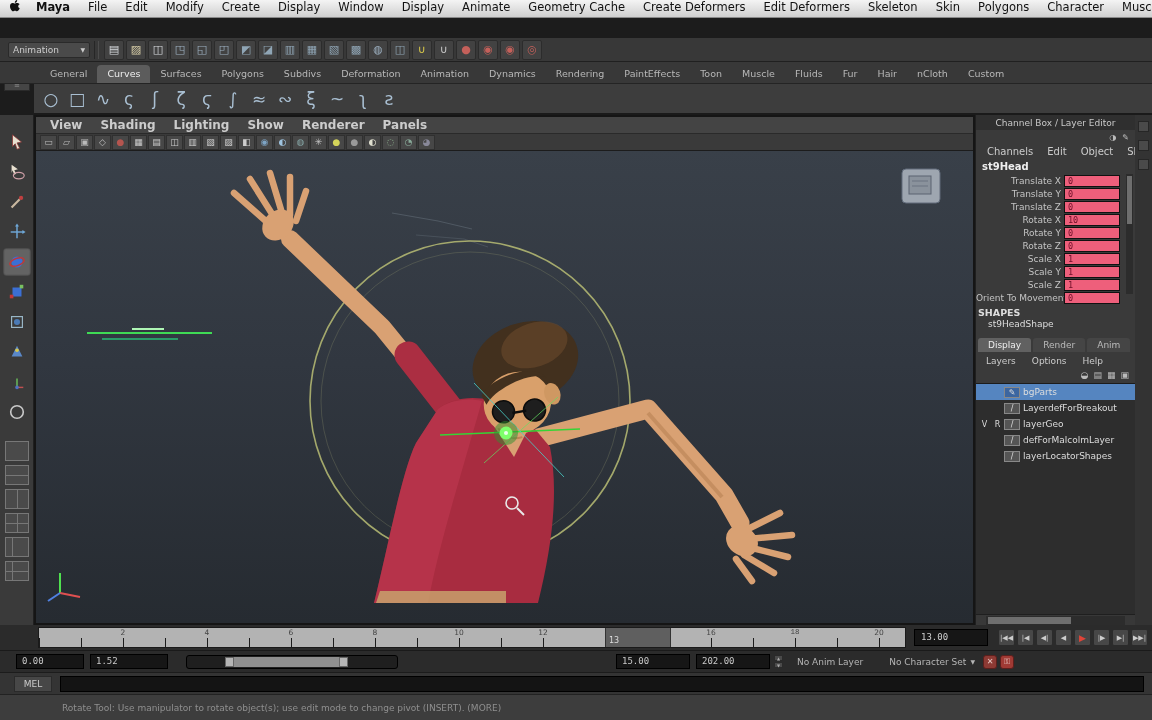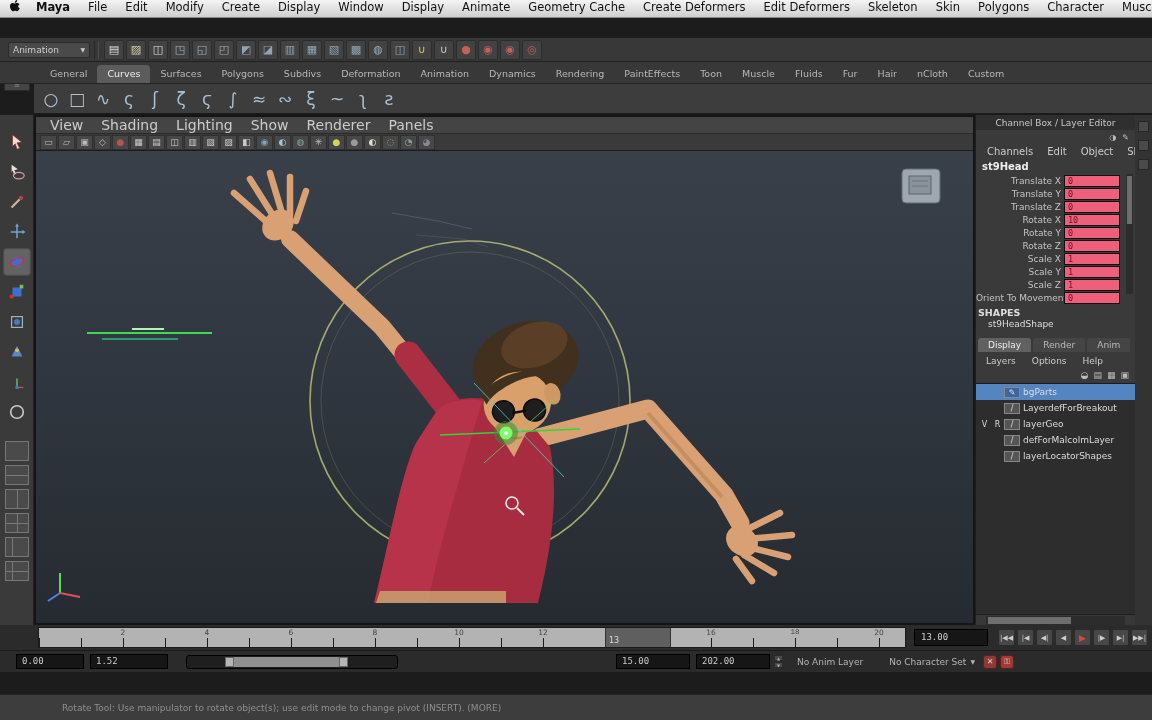--- a/index.html
+++ b/index.html
@@ -59,21 +59,21 @@
   .tool.active { background:#636363; box-shadow:inset 0 0 2px #111; }
   #layoutbtns { margin-top:14px; display:flex; flex-direction:column; gap:4px; }
   .lbtn { width:24px; height:20px; border:1px solid #777; background:#4a4a4a; position:relative; }
   .lbtn .h { position:absolute; left:0; right:0; top:50%; border-top:1px solid #777; }
   .lbtn .v { position:absolute; top:0; bottom:0; left:50%; border-left:1px solid #777; }
   .lbtn .v30 { position:absolute; top:0; bottom:0; left:30%; border-left:1px solid #777; }
 
   
   #viewport { width:941px; display:flex; flex-direction:column; border:2px solid #151515; }
   #vpmenus { height:16px; background:#444; display:flex; align-items:center; gap:2px; padding-left:6px; }
-  .vpm { font-size:14px; color:#ccc; padding:0 8px; }
+  .vpm { font-size:12px; color:#ccc; padding:0 8px;font-weight:bold; }
   #vptools { height:18px; background:#3a3a3a; border-top:1px solid #2a2a2a;
     border-bottom:1px solid #1c1c1c; display:flex; align-items:center; gap:1px; padding-left:4px; }
   .vpt { width:17px; height:15px; background:#474747; border:1px solid #303030;
     display:flex; align-items:center; justify-content:center; font-size:9px; color:#bbb; }
   #view3d { flex:1; position:relative;
     background:linear-gradient(#394049 0%, #313740 45%, #262b31 100%); }
   #view3d svg { position:absolute; left:0; top:0; }
 
   
   #rightpanel { width:160px; background:#3a3a3a; border-left:1px solid #1f1f1f;
@@ -934,18 +934,22 @@
       </div>
     <span id="animlayer">No Anim Layer</span>
     <span id="charset">
       <span>No Character Set</span>
       <span style="font-size:6px;">▼</span>
     </span>
     <div class="redic" style="margin-left:8px;">✕</div>
     <div class="redic" style="margin-left:3px;margin-right:4px;background:#a03a34;">⚿</div>
   </div>
 
+  <div id="cmdline" class="abs">
+    <div id="mel">MEL</div>
+    <div id="melinput"></div>
+  </div>
 
   <div id="helpline" class="abs">
     <span id="helptext">Rotate Tool: Use manipulator to rotate object(s); use edit mode to change pivot (INSERT). (MORE)</span>
   </div>
 
 </div>
 
 </body></html>

